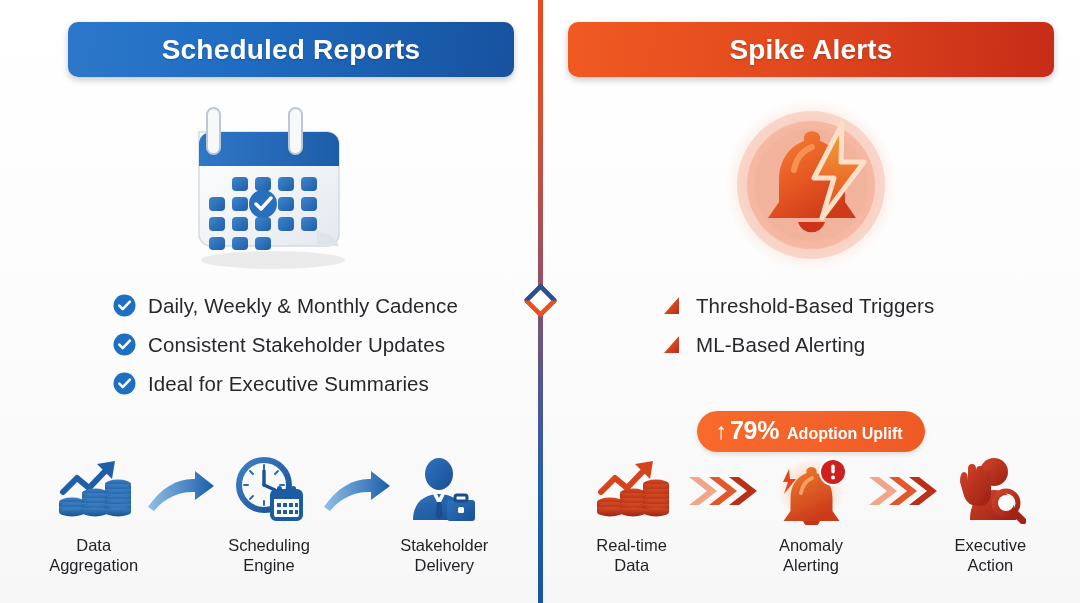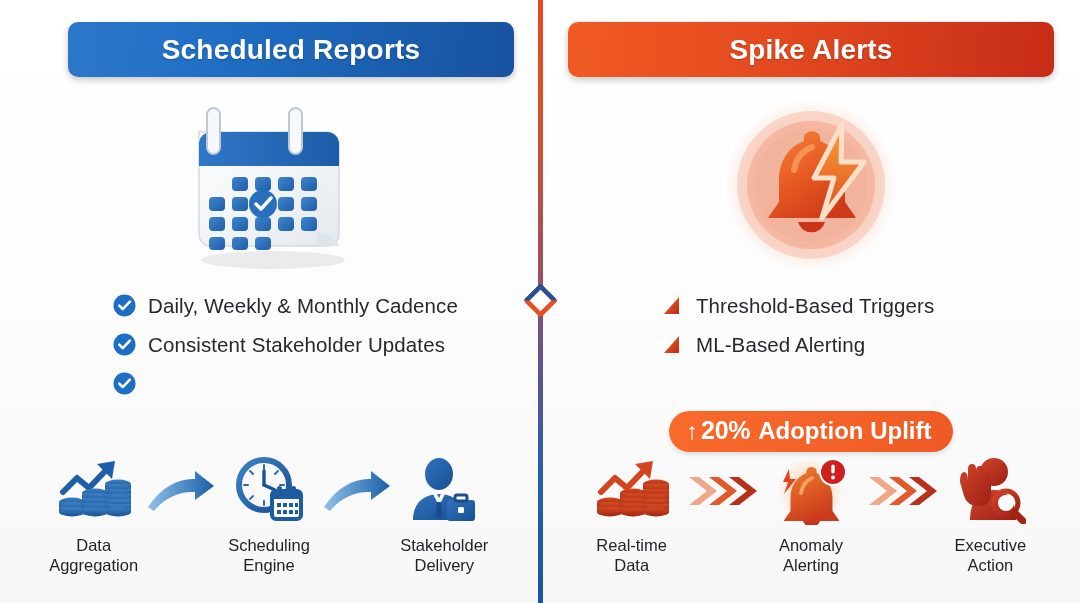--- a/index.html
+++ b/index.html
@@ -102,21 +102,21 @@
   .badge {
     display: inline-flex; align-items: baseline; gap: 3px;
     background: linear-gradient(100deg, #f86a2a 0%, #f4622a 55%, #ee5a23 100%);
     color: #ffffff;
     border-radius: 22px;
     padding: 7px 22px 9px 18px;
     box-shadow: 0 2px 5px rgba(0,0,0,0.13);
   }
   .badge-arrow { font-size: 23px; font-weight: bold; line-height: 1; }
   .badge-value { font-size: 25px; font-weight: bold; line-height: 1; letter-spacing: -0.3px; }
-  .badge-text  { font-size: 24px; font-weight: bold; line-height: 1; margin-left: 5px; }
+  .badge-text  { font-size: 16px; font-weight: bold; line-height: 1; margin-left: 5px; }
 
   
   .flow {
     position: absolute; bottom: 17px; left: 0;
     width: 538px; height: 130px;
     display: flex; align-items: flex-start; justify-content: center;
   }
   .left .flow  { padding: 0 42px; }
   .right .flow { padding: 0 36px; }
   .flow-step {
@@ -216,20 +216,21 @@
         </span>
         <span class="feature-label">Consistent Stakeholder Updates</span>
       </div>
       <div class="feature">
         <span class="feature-icon">
           <svg width="23" height="23" viewBox="0 0 23 23">
             <circle cx="11.5" cy="11.5" r="11" fill="#1e6fc4"></circle>
             <path d="M6.3 11.7 l3.4 3.5 l7.2 -7.6" stroke="#fff" stroke-width="2.5" fill="none" stroke-linecap="round" stroke-linejoin="round"></path>
           </svg>
         </span>
+        <span class="feature-label">Ideal for Executive Summaries</span>
       </div>
     </div>
 
     <div class="flow">
 
       <div class="flow-step">
         <span class="flow-icon">
           <svg width="78" height="66" viewBox="0 0 78 66">
             <defs>
               <linearGradient id="blueCoin" x1="0" y1="0" x2="0" y2="1">
@@ -422,21 +423,21 @@
             <path d="M2 19 L17 19 L17 2 Z" fill="url(#wedgeG)"></path>
           </svg>
         </span>
         <span class="feature-label">ML-Based Alerting</span>
       </div>
     </div>
 
     <div class="badge-wrap">
       <div class="badge">
         <span class="badge-arrow">↑</span>
-        <span class="badge-value">20%</span>
+        <span class="badge-value">79%</span>
         <span class="badge-text">Adoption Uplift</span>
       </div>
     </div>
 
     <div class="flow">
 
       <div class="flow-step">
         <span class="flow-icon">
           <svg width="78" height="66" viewBox="0 0 78 66">
             <defs>

